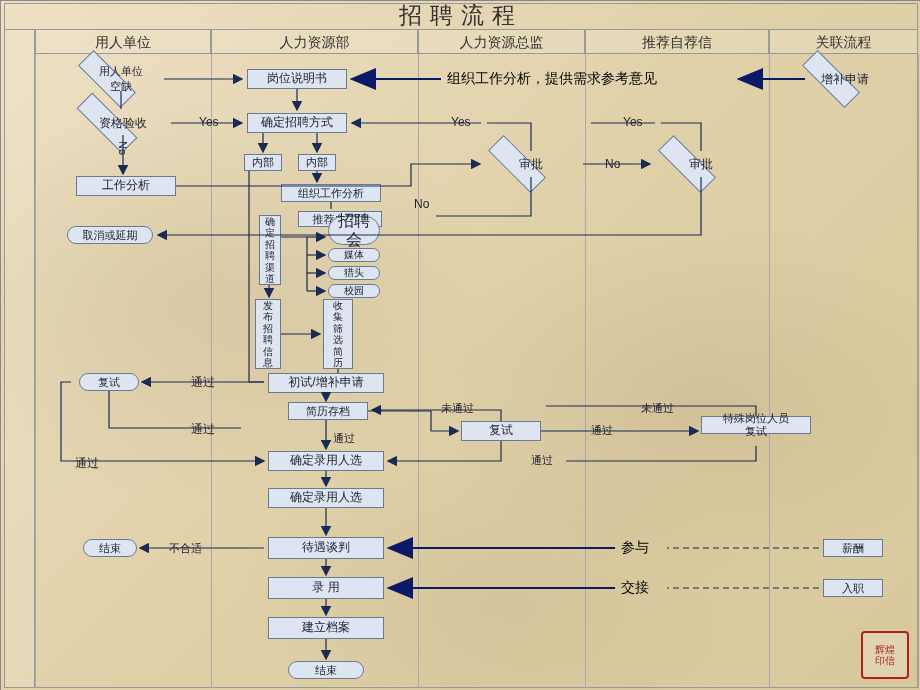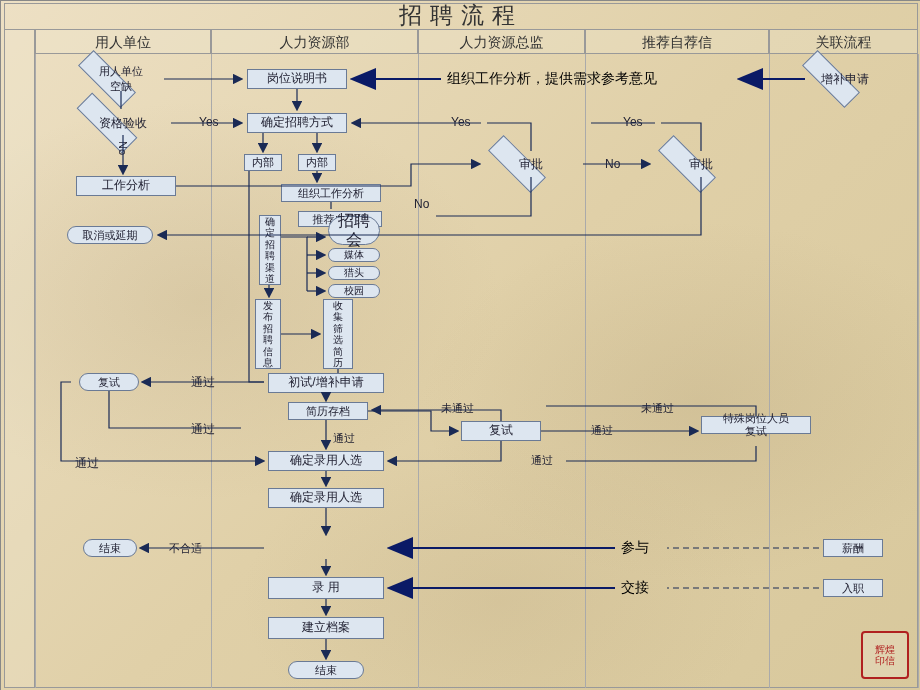--- a/index.html
+++ b/index.html
@@ -112,20 +112,21 @@
   <div class="txt" style="left:332px;top:430px;font-size:11px">通过</div>
 
   <div class="txt" style="left:74px;top:454px">通过</div>
   <div class="box" style="left:267px;top:450px;width:116px;height:20px">确定录用人选</div>
   <div class="txt" style="left:530px;top:452px;font-size:11px">通过</div>
 
   <div class="box" style="left:267px;top:487px;width:116px;height:20px">确定录用人选</div>
 
   <div class="box pill" style="left:82px;top:538px;width:54px;height:18px;font-size:11px">结束</div>
   <div class="txt" style="left:168px;top:540px;font-size:11px">不合适</div>
+  <div class="box" style="left:267px;top:536px;width:116px;height:22px">待遇谈判</div>
   <div class="txt btxt" style="left:620px;top:538px">参与</div>
   <div class="box" style="left:822px;top:538px;width:60px;height:18px;font-size:11px">薪酬</div>
 
   <div class="box" style="left:267px;top:576px;width:116px;height:22px">录    用</div>
   <div class="txt btxt" style="left:620px;top:578px">交接</div>
   <div class="box" style="left:822px;top:578px;width:60px;height:18px;font-size:11px">入职</div>
 
   <div class="box" style="left:267px;top:616px;width:116px;height:22px">建立档案</div>
   <div class="box pill" style="left:287px;top:660px;width:76px;height:18px;font-size:11px">结束</div>
 

